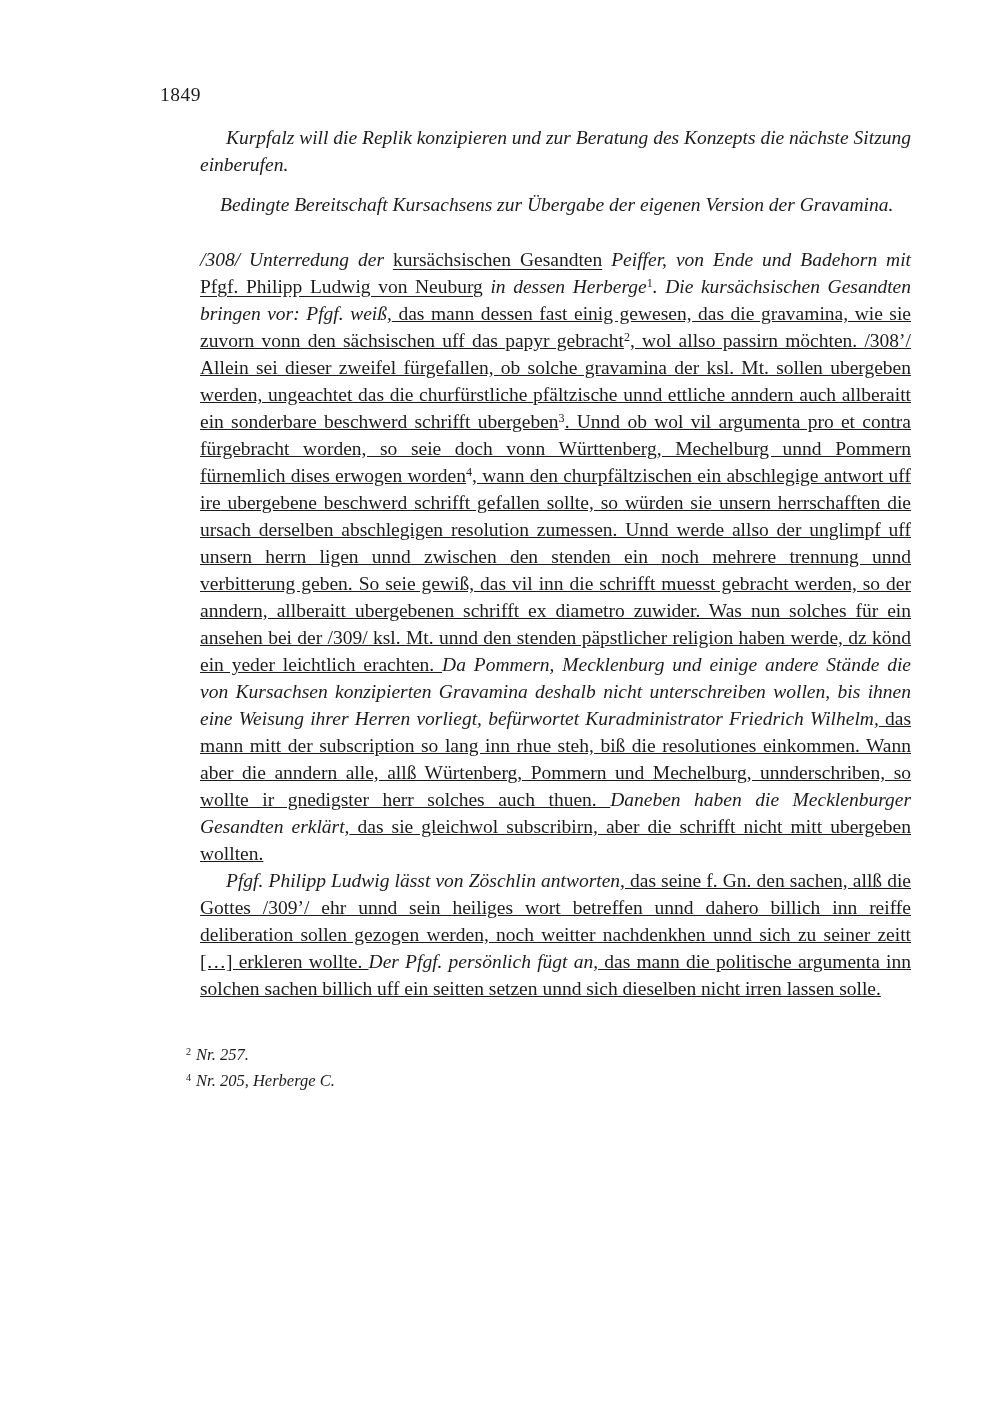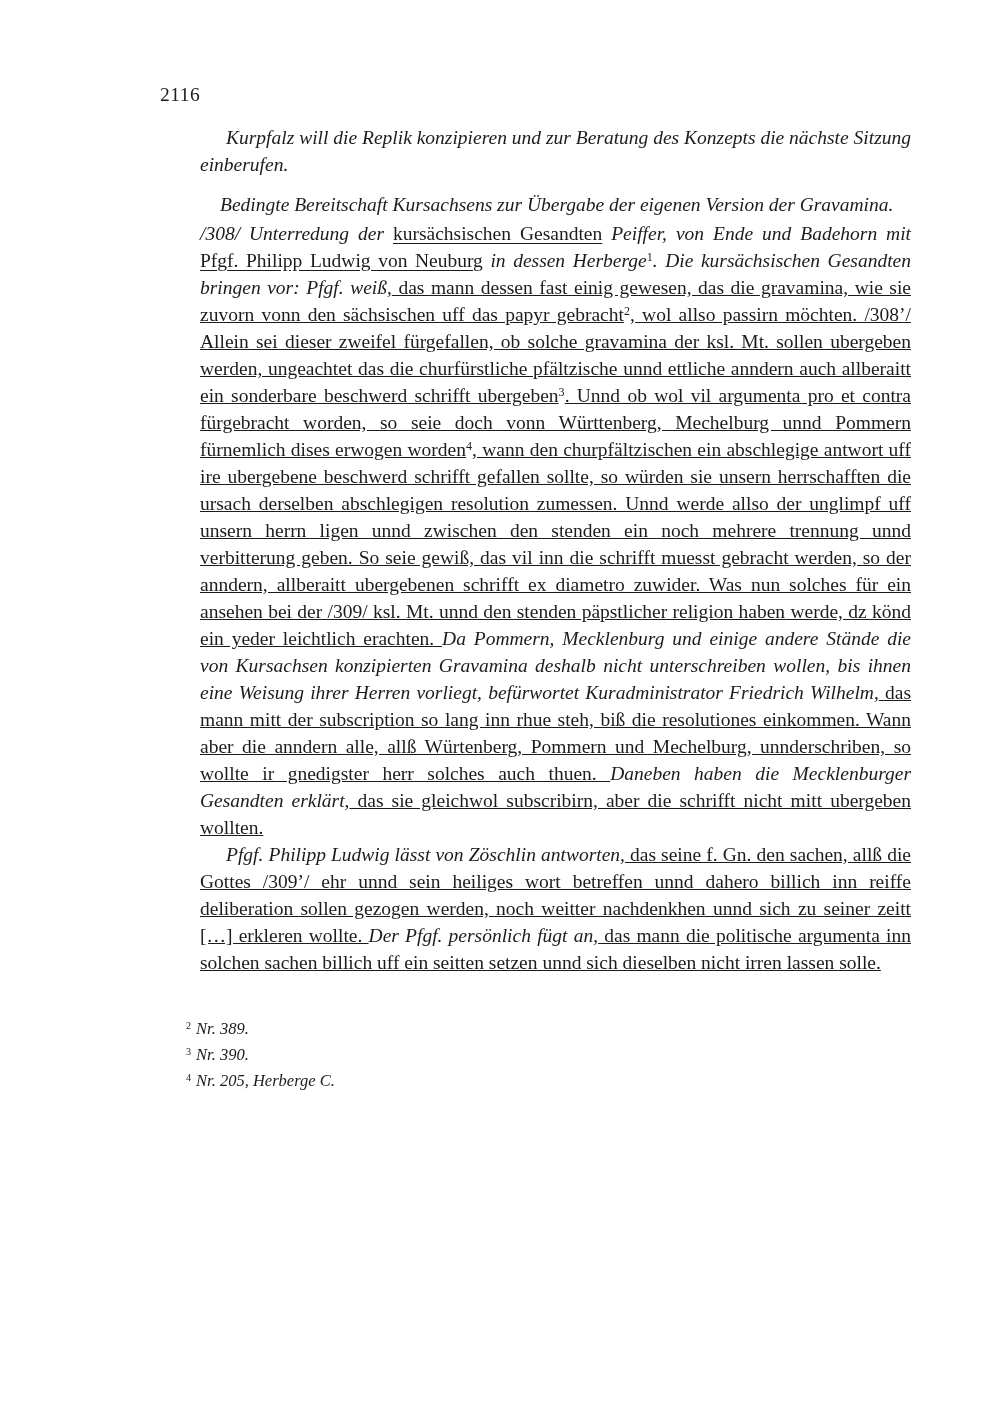--- a/index.html
+++ b/index.html
@@ -50,21 +50,21 @@
   }
   .block.indent-first { text-indent: 26px; }
   .block.regest-top   { margin-bottom: 13px; }
   .block.heading {
     margin-bottom: 10px;
     letter-spacing: 0.6px;
     text-align: left;
   }
   .block.sub-regest {
     margin-left: 60px;
-    margin-bottom: 2px;
+    margin-bottom: 28px;
   }
   .rs-r  { font-style: normal; text-decoration: underline; }
   .rs-i  { font-style: italic; }
   .rs-iu { text-decoration: underline; text-underline-offset: 3px; }
   .rs-isc{ font-style: italic; font-variant: small-caps; letter-spacing: 0.5px; }
   sup, .rs-sup {
     font-style: normal;
     font-size: 0.62em;
     line-height: 0;
     position: relative;
@@ -85,32 +85,31 @@
     margin-right: 5px;
   }
 </style>
 </head>
 <body>
 
 <div class="page">
   <div class="content">
 
     <div class="running-header">
-      <span class="page-number">2116</span>
+      <span class="page-number">1849</span>
     </div>
 
     <div>
         <div class="block regest-top indent-first"><span class="rs-i">Kurpfalz will die Replik konzipieren und zur Beratung des Konzepts die nächste Sitzung einberufen.</span></div>
         <div class="block sub-regest"><span class="rs-i">Bedingte Bereitschaft Kursachsens zur Übergabe der eigenen Version der Gravamina.</span></div>
         <div class="block main"><span class="rs-i">/308/ Unterredung der </span><span class="rs-iu">kursächsischen Gesandten</span><span class="rs-i"> Peiffer, von Ende und Badehorn mit </span><span class="rs-iu">Pfgf. Philipp Ludwig von Neuburg</span><span class="rs-i"> in dessen Herberge</span><sup class="rs-sup">1</sup><span class="rs-i">. Die kursächsischen Gesandten bringen vor: Pfgf. weiß,</span><span class="rs-r"> das mann dessen fast einig gewesen, das die gravamina, wie sie zuvorn vonn den sächsischen uff das papyr gebracht</span><sup class="rs-sup">2</sup><span class="rs-r">, wol allso passirn möchten. /308’/ Allein sei dieser zweifel fürgefallen, ob solche gravamina der ksl. Mt. sollen ubergeben werden, ungeachtet das die churfürstliche pfältzische unnd ettliche anndern auch allberaitt ein sonderbare beschwerd schrifft ubergeben</span><sup class="rs-sup">3</sup><span class="rs-r">. Unnd ob wol vil argumenta pro et contra fürgebracht worden, so seie doch vonn Württenberg, Mechelburg unnd Pommern fürnemlich dises erwogen worden</span><sup class="rs-sup">4</sup><span class="rs-r">, wann den churpfältzischen ein abschlegige antwort uff ire ubergebene beschwerd schrifft gefallen sollte, so würden sie unsern herrschafften die ursach derselben abschlegigen resolution zumessen. Unnd werde allso der unglimpf uff unsern herrn ligen unnd zwischen den stenden ein noch mehrere trennung unnd verbitterung geben. So seie gewiß, das vil inn die schrifft muesst gebracht werden, so der anndern, allberaitt ubergebenen schrifft ex diametro zuwider. Was nun solches für ein ansehen bei der /309/ ksl. Mt. unnd den stenden päpstlicher religion haben werde, dz könd ein yeder leichtlich erachten. </span><span class="rs-i">Da Pommern, Mecklenburg und einige andere Stände die von Kursachsen konzipierten Gravamina deshalb nicht unterschreiben wollen, bis ihnen eine Weisung ihrer Herren vorliegt, befürwortet Kuradministrator Friedrich Wilhelm,</span><span class="rs-r"> das mann mitt der subscription so lang inn rhue steh, biß die resolutiones einkommen. Wann aber die anndern alle, allß Würtenberg, Pommern und Mechelburg, unnderschriben, so wollte ir gnedigster herr solches auch thuen. </span><span class="rs-i">Daneben haben die Mecklenburger Gesandten erklärt,</span><span class="rs-r"> das sie gleichwol subscribirn, aber die schrifft nicht mitt ubergeben wollten.</span></div>
         <div class="block main indent-first"><span class="rs-i">Pfgf. Philipp Ludwig lässt von Zöschlin antworten,</span><span class="rs-r"> das seine f. Gn. den sachen, allß die Gottes /309’/ ehr unnd sein heiliges wort betreffen unnd dahero billich inn reiffe deliberation sollen gezogen werden, noch weitter nachdenkhen unnd sich zu seiner zeitt […] erkleren wollte. </span><span class="rs-i">Der Pfgf. persönlich fügt an,</span><span class="rs-r"> das mann die politische argumenta inn solchen sachen billich uff ein seitten setzen unnd sich dieselben nicht irren lassen solle.</span></div>
       </div>
 
     <div class="footnotes">
       <div>
-          <div class="footnote"><sup class="fn-num">2</sup><span class="rs-i">Nr. 389.</span></div>
-          <div class="footnote"><sup class="fn-num">3</sup><span class="rs-i">Nr. 390.</span></div>
+          <div class="footnote"><sup class="fn-num">2</sup><span class="rs-i">Nr. 257.</span></div>
           <div class="footnote"><sup class="fn-num">4</sup><span class="rs-i">Nr. 205, Herberge C.</span></div>
         </div>
     </div>
 
   </div>
 </div>
 
 </body></html>

